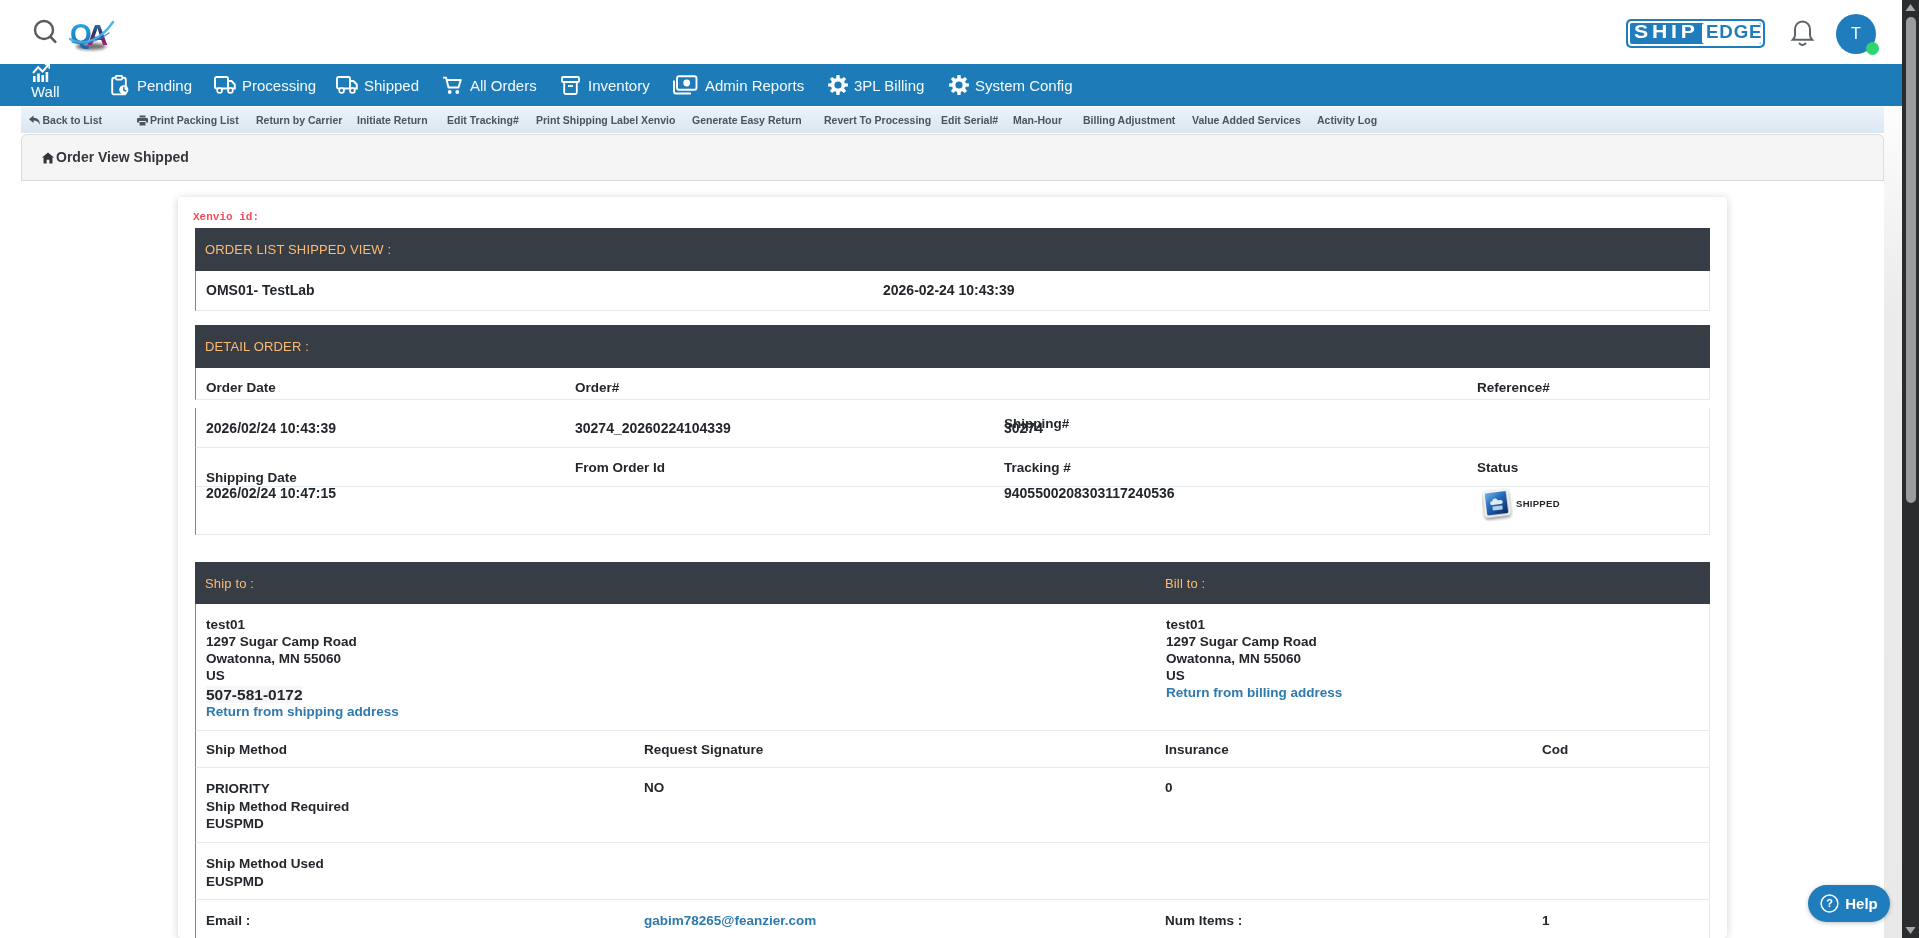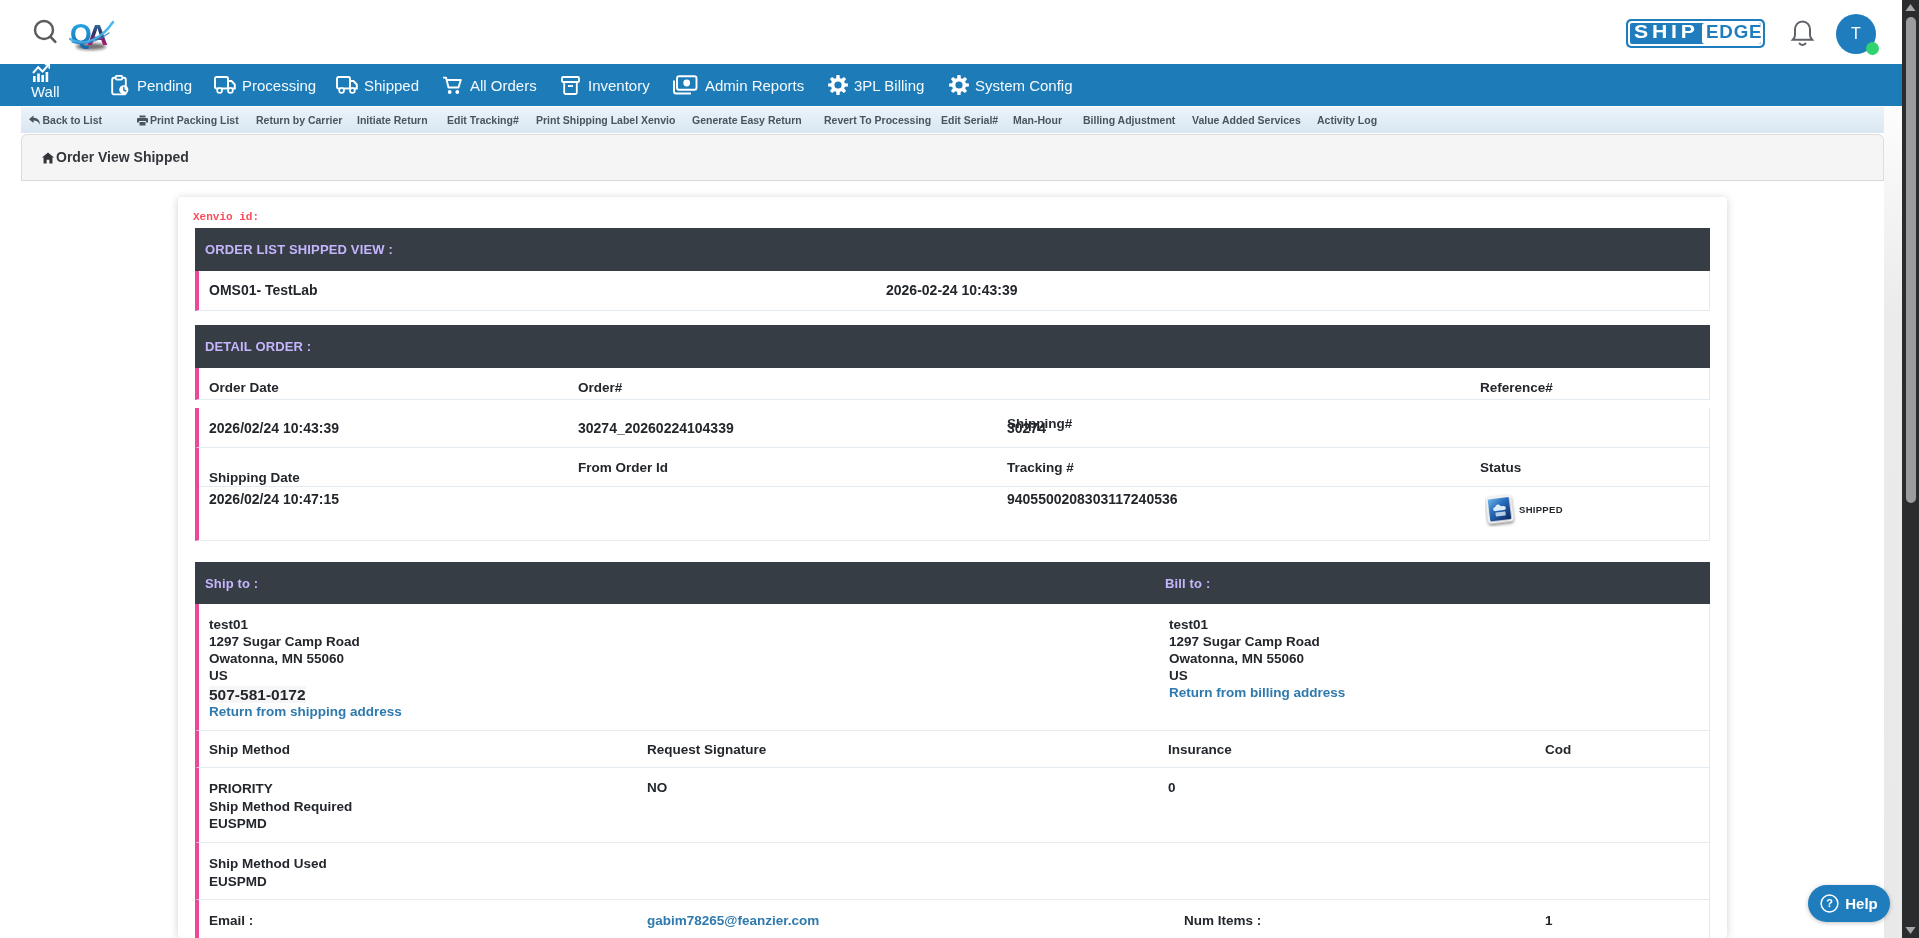--- a/index.html
+++ b/index.html
@@ -19,23 +19,23 @@
   color:#4a545c; font-size:10.5px; font-weight:bold; white-space:nowrap; }
 
 #crumb { position:absolute; left:21px; top:134px; width:1863px; height:47px;
   background:#f5f5f6; border:1px solid #ddd; border-radius:6px 6px 0 0; border-bottom:1px solid #d8d8d8;}
 #crumb .txt { position:absolute; left:34px; top:0; height:47px; line-height:45px; font-size:14px; font-weight:bold; color:#33373c; }
 
 #card { position:absolute; left:178px; top:197px; width:1549px; height:741px;
   background:#fff; border-radius:4px; box-shadow:0 1px 8px rgba(0,0,0,0.18); }
 #card .in { position:absolute; left:17px; top:0; width:1515px; }
 .dbar { position:absolute; left:0; width:1515px; height:43px; background:#373d45;
-  color:#c4b5fd; font-weight:bold; font-size:13px; letter-spacing:0.15px; line-height:43px; }
+  color:#fdba74; font-weight:normal; font-size:13px; letter-spacing:0.15px; line-height:43px; }
 .dbar span { position:absolute; top:0; line-height:43px; }
-.row { position:absolute; left:0; width:1515px; border-left:4px solid #ec4899; border-right:1px solid #e3ebf1; border-bottom:1px solid #e3ebf1; }
+.row { position:absolute; left:0; width:1515px; border-left:1px solid #ec4899; border-right:1px solid #e3ebf1; border-bottom:1px solid #e3ebf1; }
 .row b, .row .c { position:absolute; white-space:nowrap; color:#23272c; }
 .lnk { color:#2e79ad; font-weight:bold; text-decoration:none; }
 .red { position:absolute; left:-2px; top:14px; font-family:"Liberation Mono", monospace; font-weight:bold; font-size:11px; color:#fb4b59; }
 
 #sbar { position:absolute; right:0; top:0; width:17px; height:938px; background:#2a2c2e; }
 #sthumb { position:absolute; left:3.5px; top:17px; width:10px; height:486px; background:#9a9d9f; border-radius:5px; }
 
 #help { position:absolute; left:1808px; top:885px; width:82px; height:37px; background:#1f7dbe;
   border-radius:18.5px; display:flex; align-items:center; justify-content:center; gap:6px;
   color:#fff; font-size:15px; font-weight:bold; box-shadow:0 1px 4px rgba(0,0,0,0.25); }
@@ -217,21 +217,21 @@
     <b style="left:10px; top:0; line-height:40px; font-size:14px;">2026/02/24 10:43:39</b>
     <b style="left:379px; top:0; line-height:40px; font-size:14px;">30274_20260224104339</b>
     <b style="left:808px; top:0; line-height:40px; font-size:14px;">30274</b>
   </div>
   <div class="row" style="top:251px; height:39px;">
     <b style="left:10px; top:10px; line-height:39px; font-size:13.5px;">Shipping Date</b>
     <b style="left:379px; top:0; line-height:39px; font-size:13.5px;">From Order Id</b>
     <b style="left:808px; top:0; line-height:39px; font-size:13.5px;">Tracking #</b>
     <b style="left:1281px; top:0; line-height:39px; font-size:13.5px;">Status</b>
   </div>
-  <div class="row" style="top:282px; height:62px;padding-left:32px;">
+  <div class="row" style="top:276px; height:62px;padding-left:32px;">
     <b style="left:10px; top:12px; font-size:14px;">2026/02/24 10:47:15</b>
     <b style="left:808px; top:12px; font-size:14px;">9405500208303117240536</b>
     <span class="c" id="shipicon" style="left:1286px; top:15px;">
       <svg width="31" height="33" viewBox="0 0 34 36">
         <defs>
               <linearGradient id="sg" x1="0" y1="0" x2="0.7" y2="1">
                 <stop offset="0" stop-color="#7cc2ef"></stop>
                 <stop offset="0.45" stop-color="#2a6fc0"></stop>
                 <stop offset="1" stop-color="#0d2f6b"></stop>
               </linearGradient>
@@ -272,21 +272,21 @@
     <div class="c" style="left:10px; top:12px; line-height:17.6px; font-size:13.5px; font-weight:bold;">PRIORITY<br>Ship Method Required<br>EUSPMD</div>
     <b style="left:448px; top:12px; font-size:13.5px;">NO</b>
     <b style="left:969px; top:12px; font-size:13.5px;">0</b>
   </div>
   <div class="row" style="top:646px; height:57px;">
     <div class="c" style="left:10px; top:12px; line-height:17.6px; font-size:13.5px; font-weight:bold;">Ship Method Used<br>EUSPMD</div>
   </div>
   <div class="row" style="top:703px; height:80px; border-bottom:none;">
     <b style="left:10px; top:13px; font-size:13.5px;">Email :</b>
     <a class="lnk" style="position:absolute; left:448px; top:13px; font-size:13.5px;" href="#">gabim78265@feanzier.com</a>
-    <b style="left:969px; top:13px; font-size:13.5px;margin-left:16px;">Num Items :</b>
+    <b style="left:969px; top:13px; font-size:13.5px;">Num Items :</b>
     <b style="left:1346px; top:13px; font-size:13.5px;">1</b>
   </div>
 </div>
   </div>
 
 <div id="rightstrip"></div>
 <div id="sbar">
   <svg width="17" height="938" style="position:absolute;left:0;top:0;">
     <polygon points="8.5,4 13.5,11 3.5,11" fill="#a5a8aa"></polygon>
     <polygon points="8.5,934 13.5,927 3.5,927" fill="#a5a8aa"></polygon>

